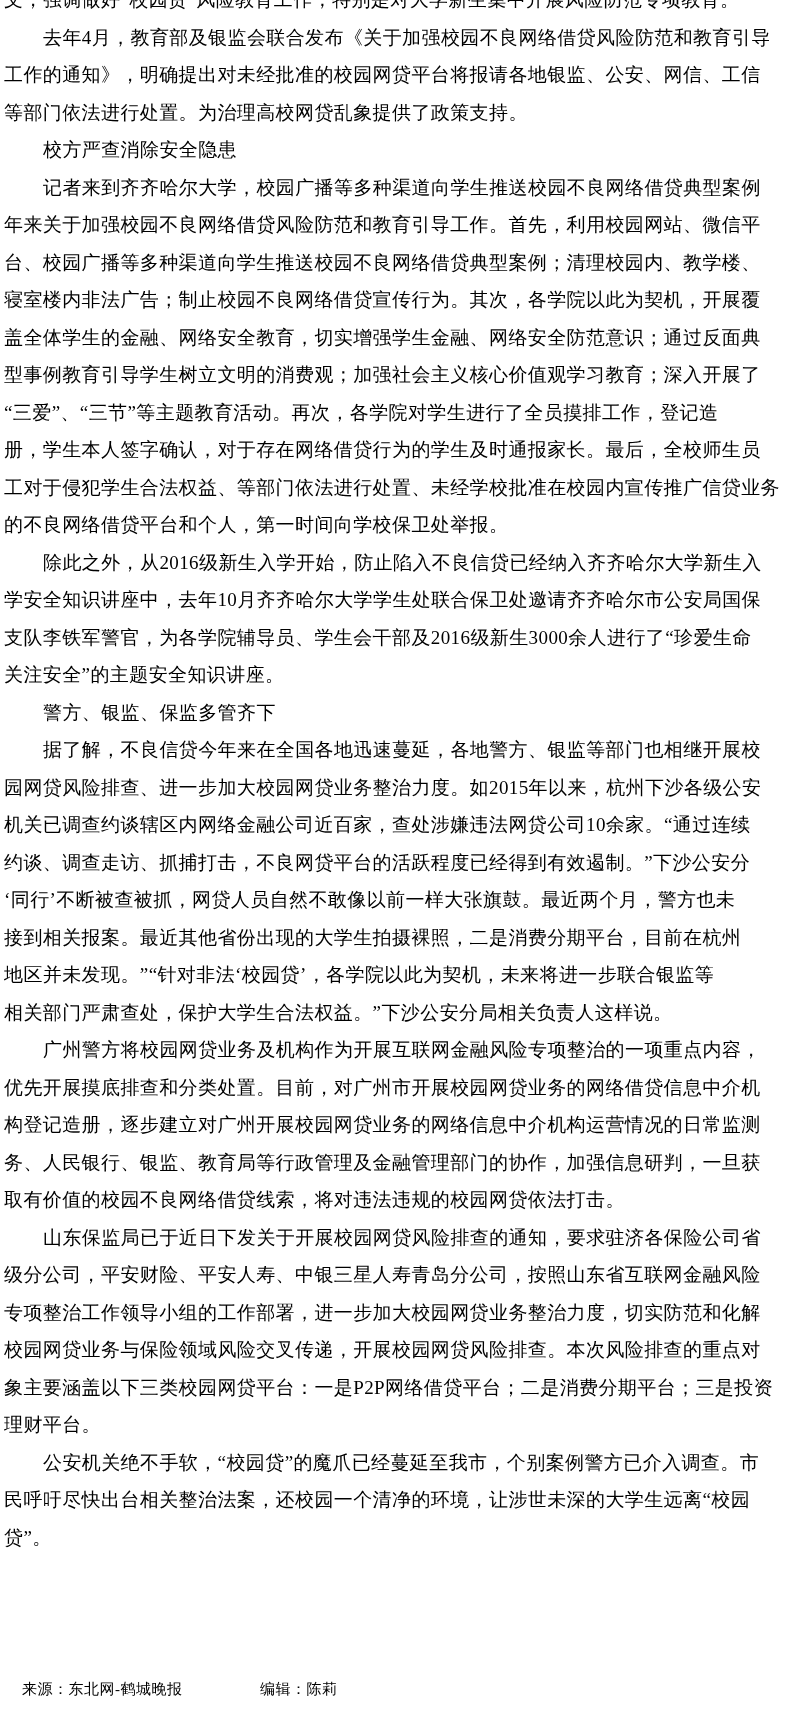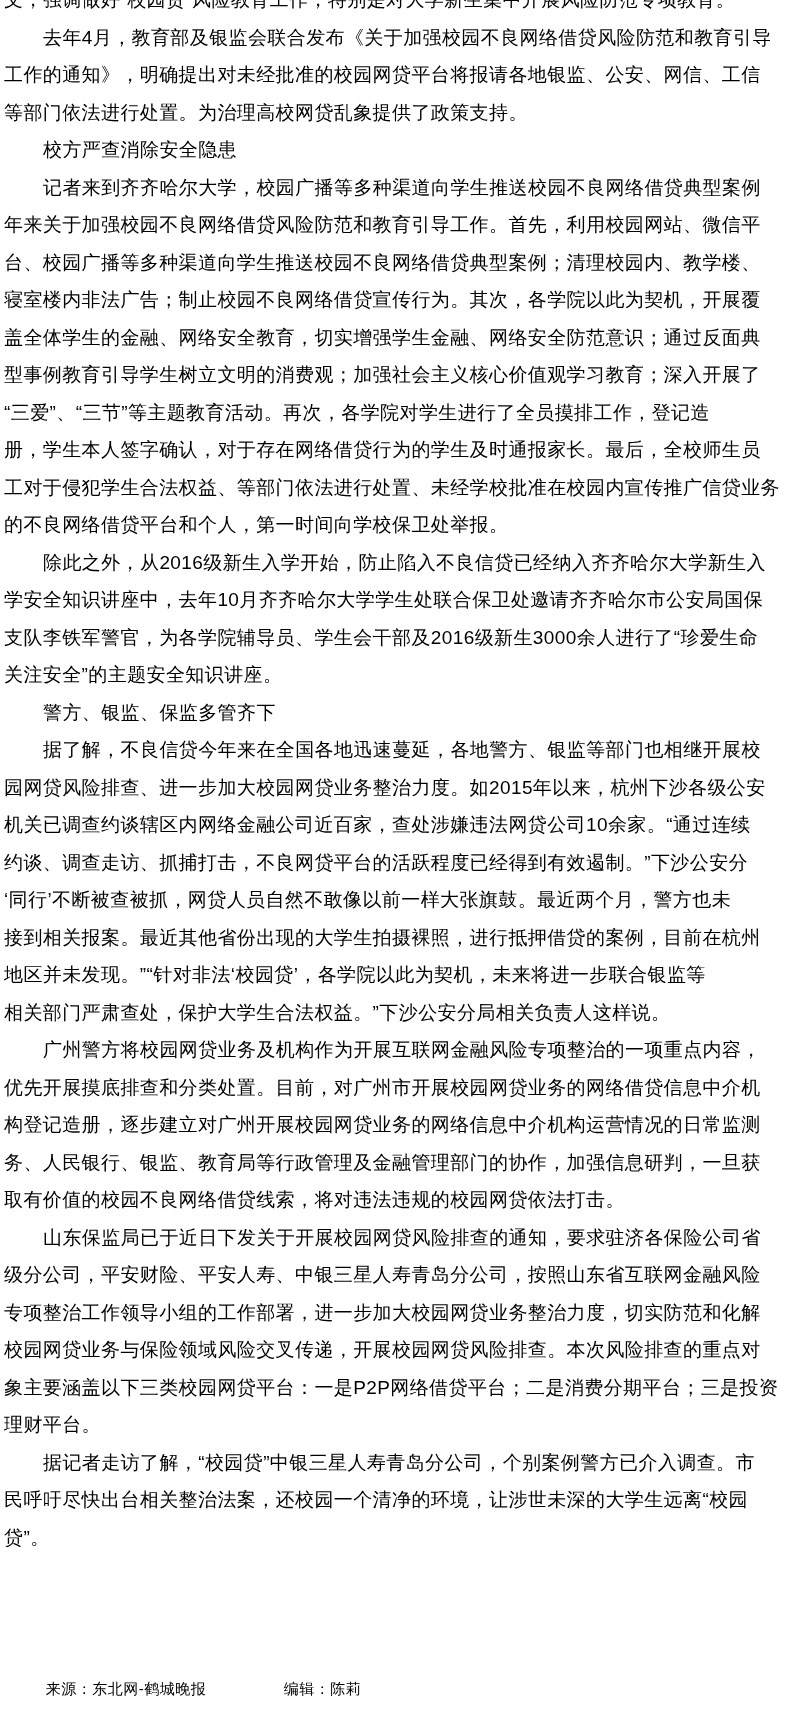--- a/index.html
+++ b/index.html
@@ -6,21 +6,21 @@
     margin: 0;
     padding: 0;
     background: #ffffff;
   }
   .page {
     position: relative;
     width: 799px;
     height: 1709px;
     background: #ffffff;
     overflow: hidden;
-    font-family: Liberation Sans, sans-serif;
+    font-family: Liberation Serif, serif;
     color: #000000;
   }
   .article {
     position: absolute;
     left: 4px;
     top: -19px;
     width: 792px;
   }
   .line {
     height: 37.5px;
@@ -40,21 +40,20 @@
     width: 790px;
     font-size: 15px;
     line-height: 20px;
     letter-spacing: 0.5px;
     white-space: pre;
     color: #000000;
   }
   .footer .src {
     display: inline-block;
     width: 238px;
-    margin-left: 22px;
   }
   .footer .ed {
     display: inline-block;
   }
 </style>
 </head>
 <body>
 
 <div class="page">
   <div class="article">
@@ -76,34 +75,34 @@
       <div class="line indent">除此之外，从2016级新生入学开始，防止陷入不良信贷已经纳入齐齐哈尔大学新生入</div>
       <div class="line">学安全知识讲座中，去年10月齐齐哈尔大学学生处联合保卫处邀请齐齐哈尔市公安局国保</div>
       <div class="line">支队李铁军警官，为各学院辅导员、学生会干部及2016级新生3000余人进行了“珍爱生命</div>
       <div class="line">关注安全”的主题安全知识讲座。</div>
       <div class="line indent">警方、银监、保监多管齐下</div>
       <div class="line indent">据了解，不良信贷今年来在全国各地迅速蔓延，各地警方、银监等部门也相继开展校</div>
       <div class="line">园网贷风险排查、进一步加大校园网贷业务整治力度。如2015年以来，杭州下沙各级公安</div>
       <div class="line">机关已调查约谈辖区内网络金融公司近百家，查处涉嫌违法网贷公司10余家。“通过连续</div>
       <div class="line">约谈、调查走访、抓捕打击，不良网贷平台的活跃程度已经得到有效遏制。”下沙公安分</div>
       <div class="line">‘同行’不断被查被抓，网贷人员自然不敢像以前一样大张旗鼓。最近两个月，警方也未</div>
-      <div class="line">接到相关报案。最近其他省份出现的大学生拍摄裸照，进行抵押借贷的案例，目前在杭州</div>
+      <div class="line">接到相关报案。最近其他省份出现的大学生拍摄裸照，二是消费分期平台，目前在杭州</div>
       <div class="line">地区并未发现。”“针对非法‘校园贷’，各学院以此为契机，未来将进一步联合银监等</div>
       <div class="line">相关部门严肃查处，保护大学生合法权益。”下沙公安分局相关负责人这样说。</div>
       <div class="line indent">广州警方将校园网贷业务及机构作为开展互联网金融风险专项整治的一项重点内容，</div>
       <div class="line">优先开展摸底排查和分类处置。目前，对广州市开展校园网贷业务的网络借贷信息中介机</div>
       <div class="line">构登记造册，逐步建立对广州开展校园网贷业务的网络信息中介机构运营情况的日常监测</div>
       <div class="line">务、人民银行、银监、教育局等行政管理及金融管理部门的协作，加强信息研判，一旦获</div>
       <div class="line">取有价值的校园不良网络借贷线索，将对违法违规的校园网贷依法打击。</div>
       <div class="line indent">山东保监局已于近日下发关于开展校园网贷风险排查的通知，要求驻济各保险公司省</div>
       <div class="line">级分公司，平安财险、平安人寿、中银三星人寿青岛分公司，按照山东省互联网金融风险</div>
       <div class="line">专项整治工作领导小组的工作部署，进一步加大校园网贷业务整治力度，切实防范和化解</div>
       <div class="line">校园网贷业务与保险领域风险交叉传递，开展校园网贷风险排查。本次风险排查的重点对</div>
       <div class="line">象主要涵盖以下三类校园网贷平台：一是P2P网络借贷平台；二是消费分期平台；三是投资</div>
       <div class="line">理财平台。</div>
-      <div class="line indent">据记者走访了解，“校园贷”中银三星人寿青岛分公司，个别案例警方已介入调查。市</div>
+      <div class="line indent">公安机关绝不手软，“校园贷”的魔爪已经蔓延至我市，个别案例警方已介入调查。市</div>
       <div class="line">民呼吁尽快出台相关整治法案，还校园一个清净的环境，让涉世未深的大学生远离“校园</div>
       <div class="line">贷”。</div>
     </div>
   <div class="footer">
     <span class="src">来源：东北网-鹤城晚报</span><span class="ed">编辑：陈莉</span>
   </div>
 </div>
 
 </body></html>

